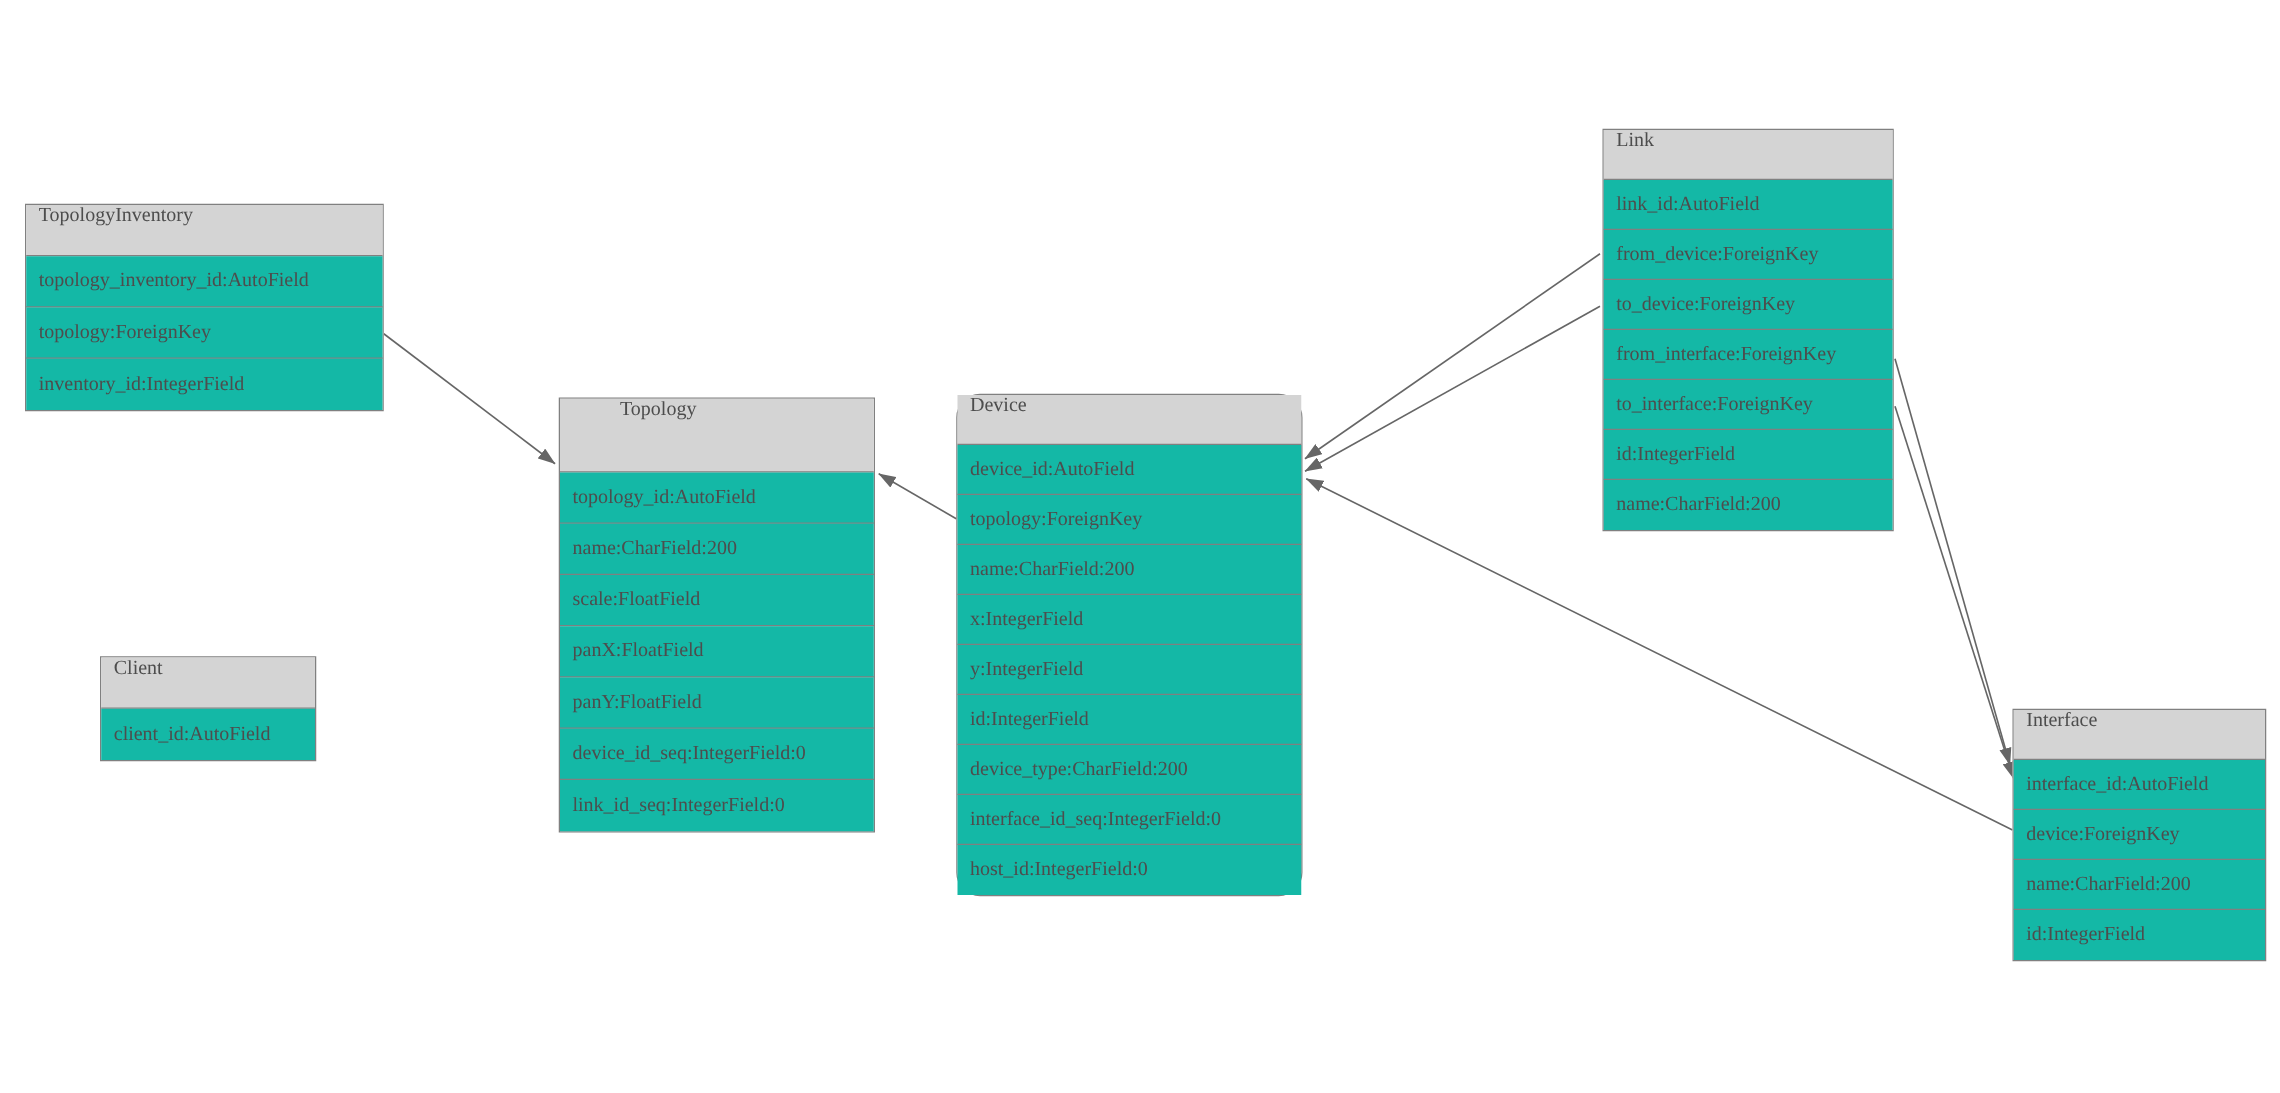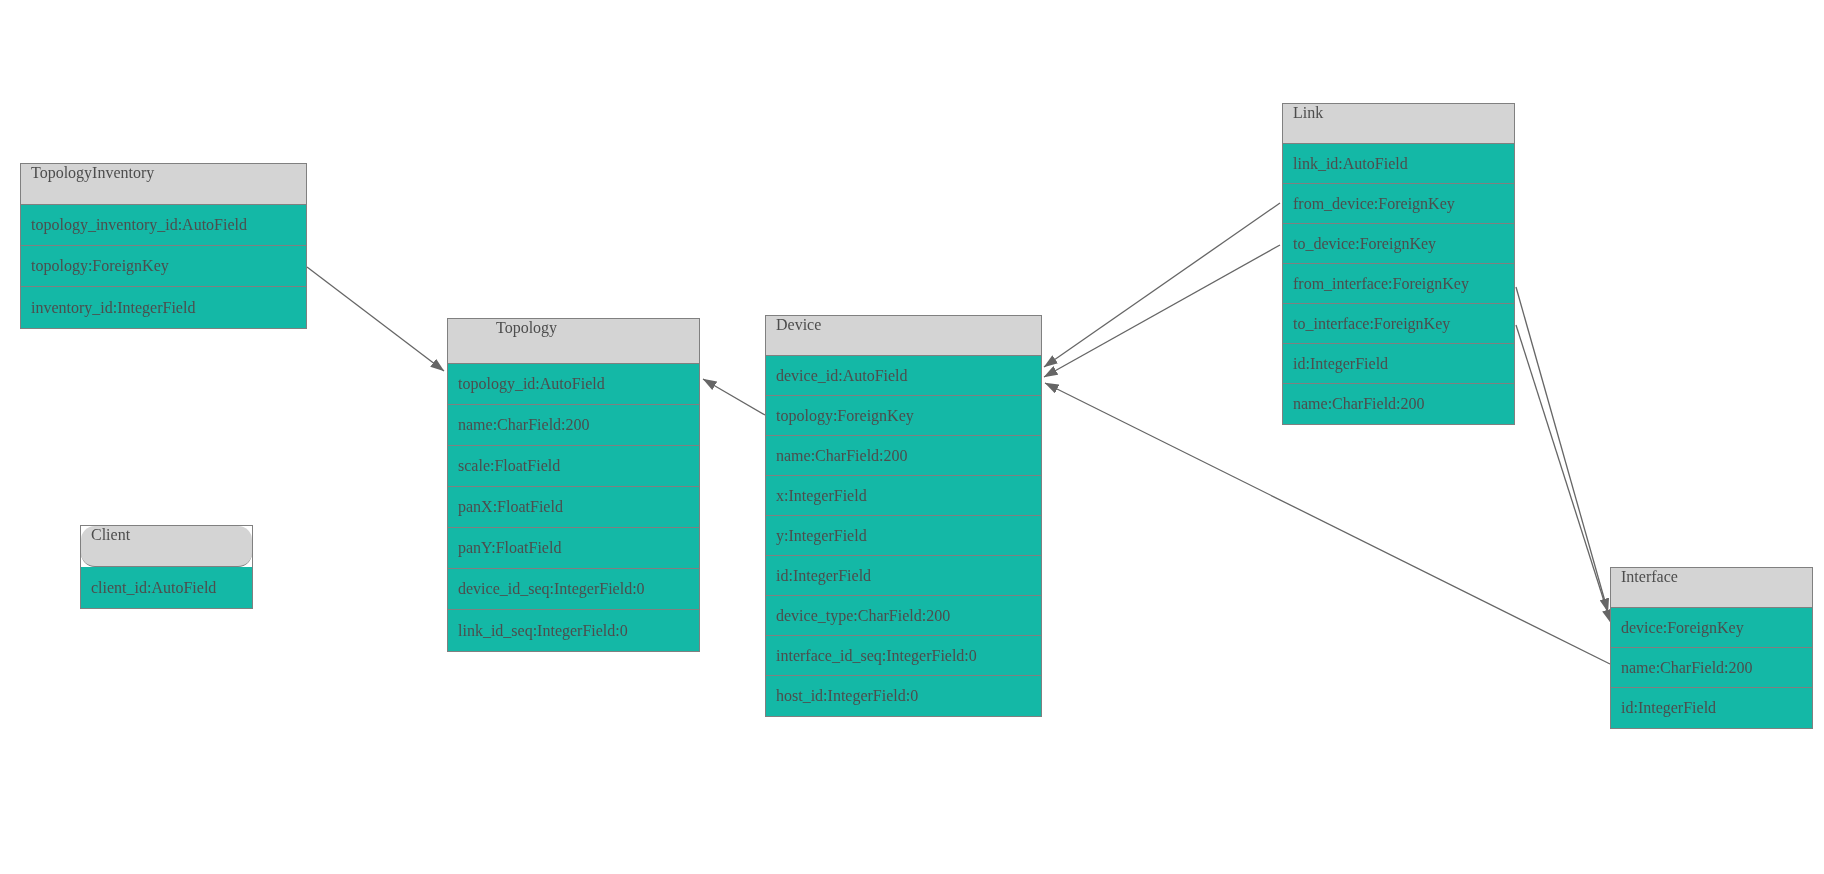--- a/index.html
+++ b/index.html
@@ -76,38 +76,38 @@
   <div id="entity-layer">
       <div class="entity" style="left: 20px; top: 163px; width: 287px;">
     <div class="entity-header" style="height: 41px;">
       <span class="entity-title">TopologyInventory</span>
     </div>
   <div class="field-row" style="height: 41px;">topology_inventory_id:AutoField</div>
         <div class="field-row" style="height: 41px;">topology:ForeignKey</div>
         <div class="field-row" style="height: 41px;">inventory_id:IntegerField</div>
       </div>
       <div class="entity" style="left: 447px; top: 318px; width: 253px;">
-    <div class="entity-header" style="height: 45px; padding-left: 48px;">
+    <div class="entity-header" style="height: 59px; padding-left: 48px;">
       <span class="entity-title">Topology</span>
     </div>
   <div class="field-row" style="height: 41px;">topology_id:AutoField</div>
         <div class="field-row" style="height: 41px;">name:CharField:200</div>
         <div class="field-row" style="height: 41px;">scale:FloatField</div>
         <div class="field-row" style="height: 41px;">panX:FloatField</div>
         <div class="field-row" style="height: 41px;">panY:FloatField</div>
         <div class="field-row" style="height: 41px;">device_id_seq:IntegerField:0</div>
         <div class="field-row" style="height: 41px;">link_id_seq:IntegerField:0</div>
       </div>
       <div class="entity" style="left: 80px; top: 525px; width: 173px;">
-    <div class="entity-header" style="height: 41px; border-radius: 14px;">
+    <div class="entity-header" style="height: 41px;">
       <span class="entity-title">Client</span>
     </div>
   <div class="field-row" style="height: 41px;">client_id:AutoField</div>
       </div>
-      <div class="entity" style="left: 765px; top: 315px; width: 277px;">
+      <div class="entity" style="left: 765px; top: 315px; width: 277px; border-radius: 19px;">
     <div class="entity-header" style="height: 40px;">
       <span class="entity-title">Device</span>
     </div>
   <div class="field-row" style="height: 40px;">device_id:AutoField</div>
         <div class="field-row" style="height: 40px;">topology:ForeignKey</div>
         <div class="field-row" style="height: 40px;">name:CharField:200</div>
         <div class="field-row" style="height: 40px;">x:IntegerField</div>
         <div class="field-row" style="height: 40px;">y:IntegerField</div>
         <div class="field-row" style="height: 40px;">id:IntegerField</div>
         <div class="field-row" style="height: 40px;">device_type:CharField:200</div>
@@ -123,18 +123,19 @@
         <div class="field-row" style="height: 40px;">to_device:ForeignKey</div>
         <div class="field-row" style="height: 40px;">from_interface:ForeignKey</div>
         <div class="field-row" style="height: 40px;">to_interface:ForeignKey</div>
         <div class="field-row" style="height: 40px;">id:IntegerField</div>
         <div class="field-row" style="height: 40px;">name:CharField:200</div>
       </div>
       <div class="entity" style="left: 1610px; top: 567px; width: 203px;">
     <div class="entity-header" style="height: 40px;">
       <span class="entity-title">Interface</span>
     </div>
+  <div class="field-row" style="height: 40px;">interface_id:AutoField</div>
         <div class="field-row" style="height: 40px;">device:ForeignKey</div>
         <div class="field-row" style="height: 40px;">name:CharField:200</div>
         <div class="field-row" style="height: 40px;">id:IntegerField</div>
       </div>
     </div>
 </div>
 
 </body></html>

